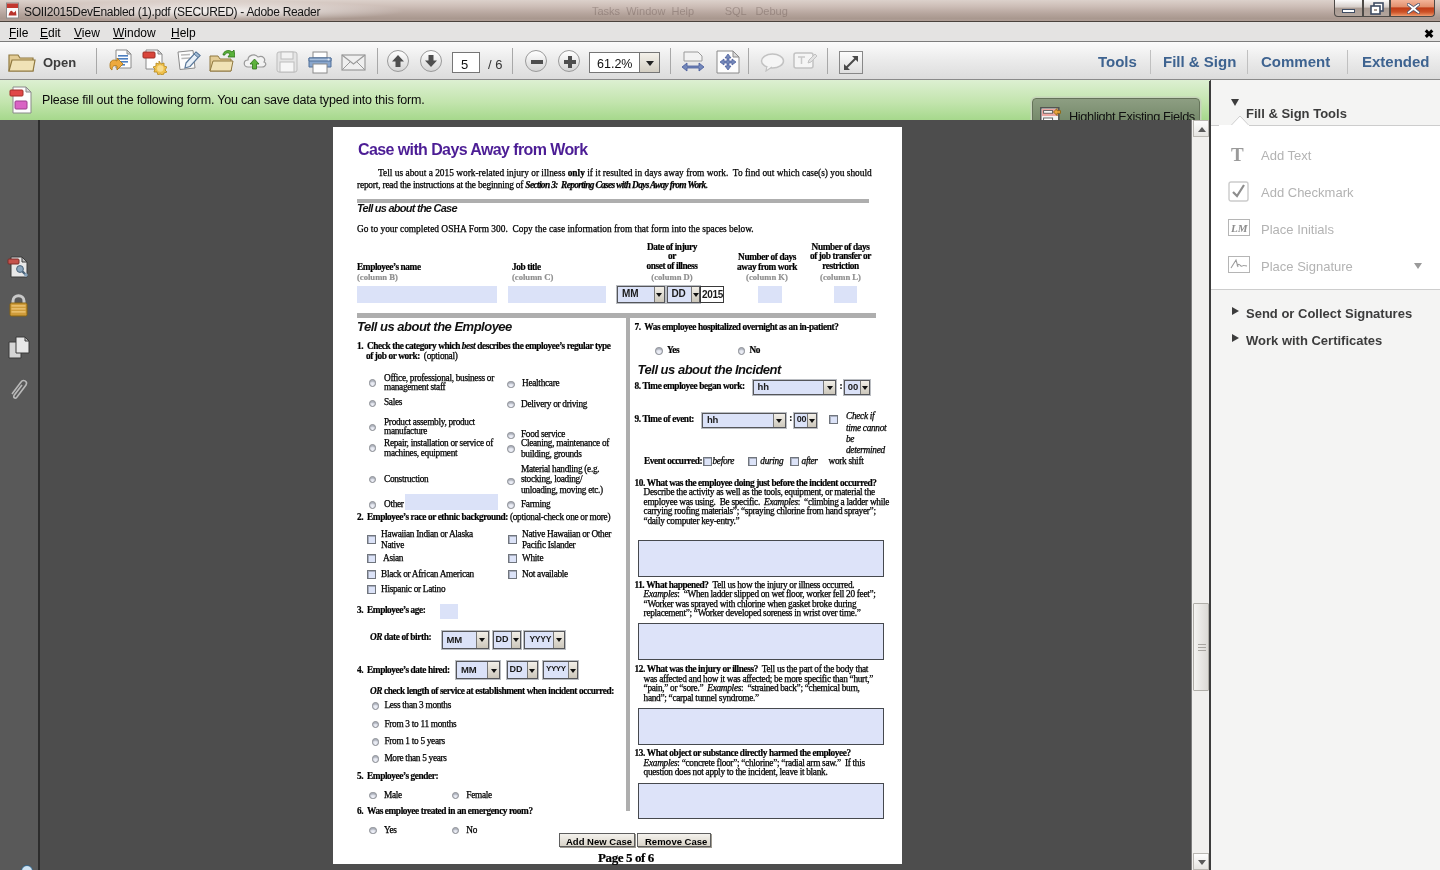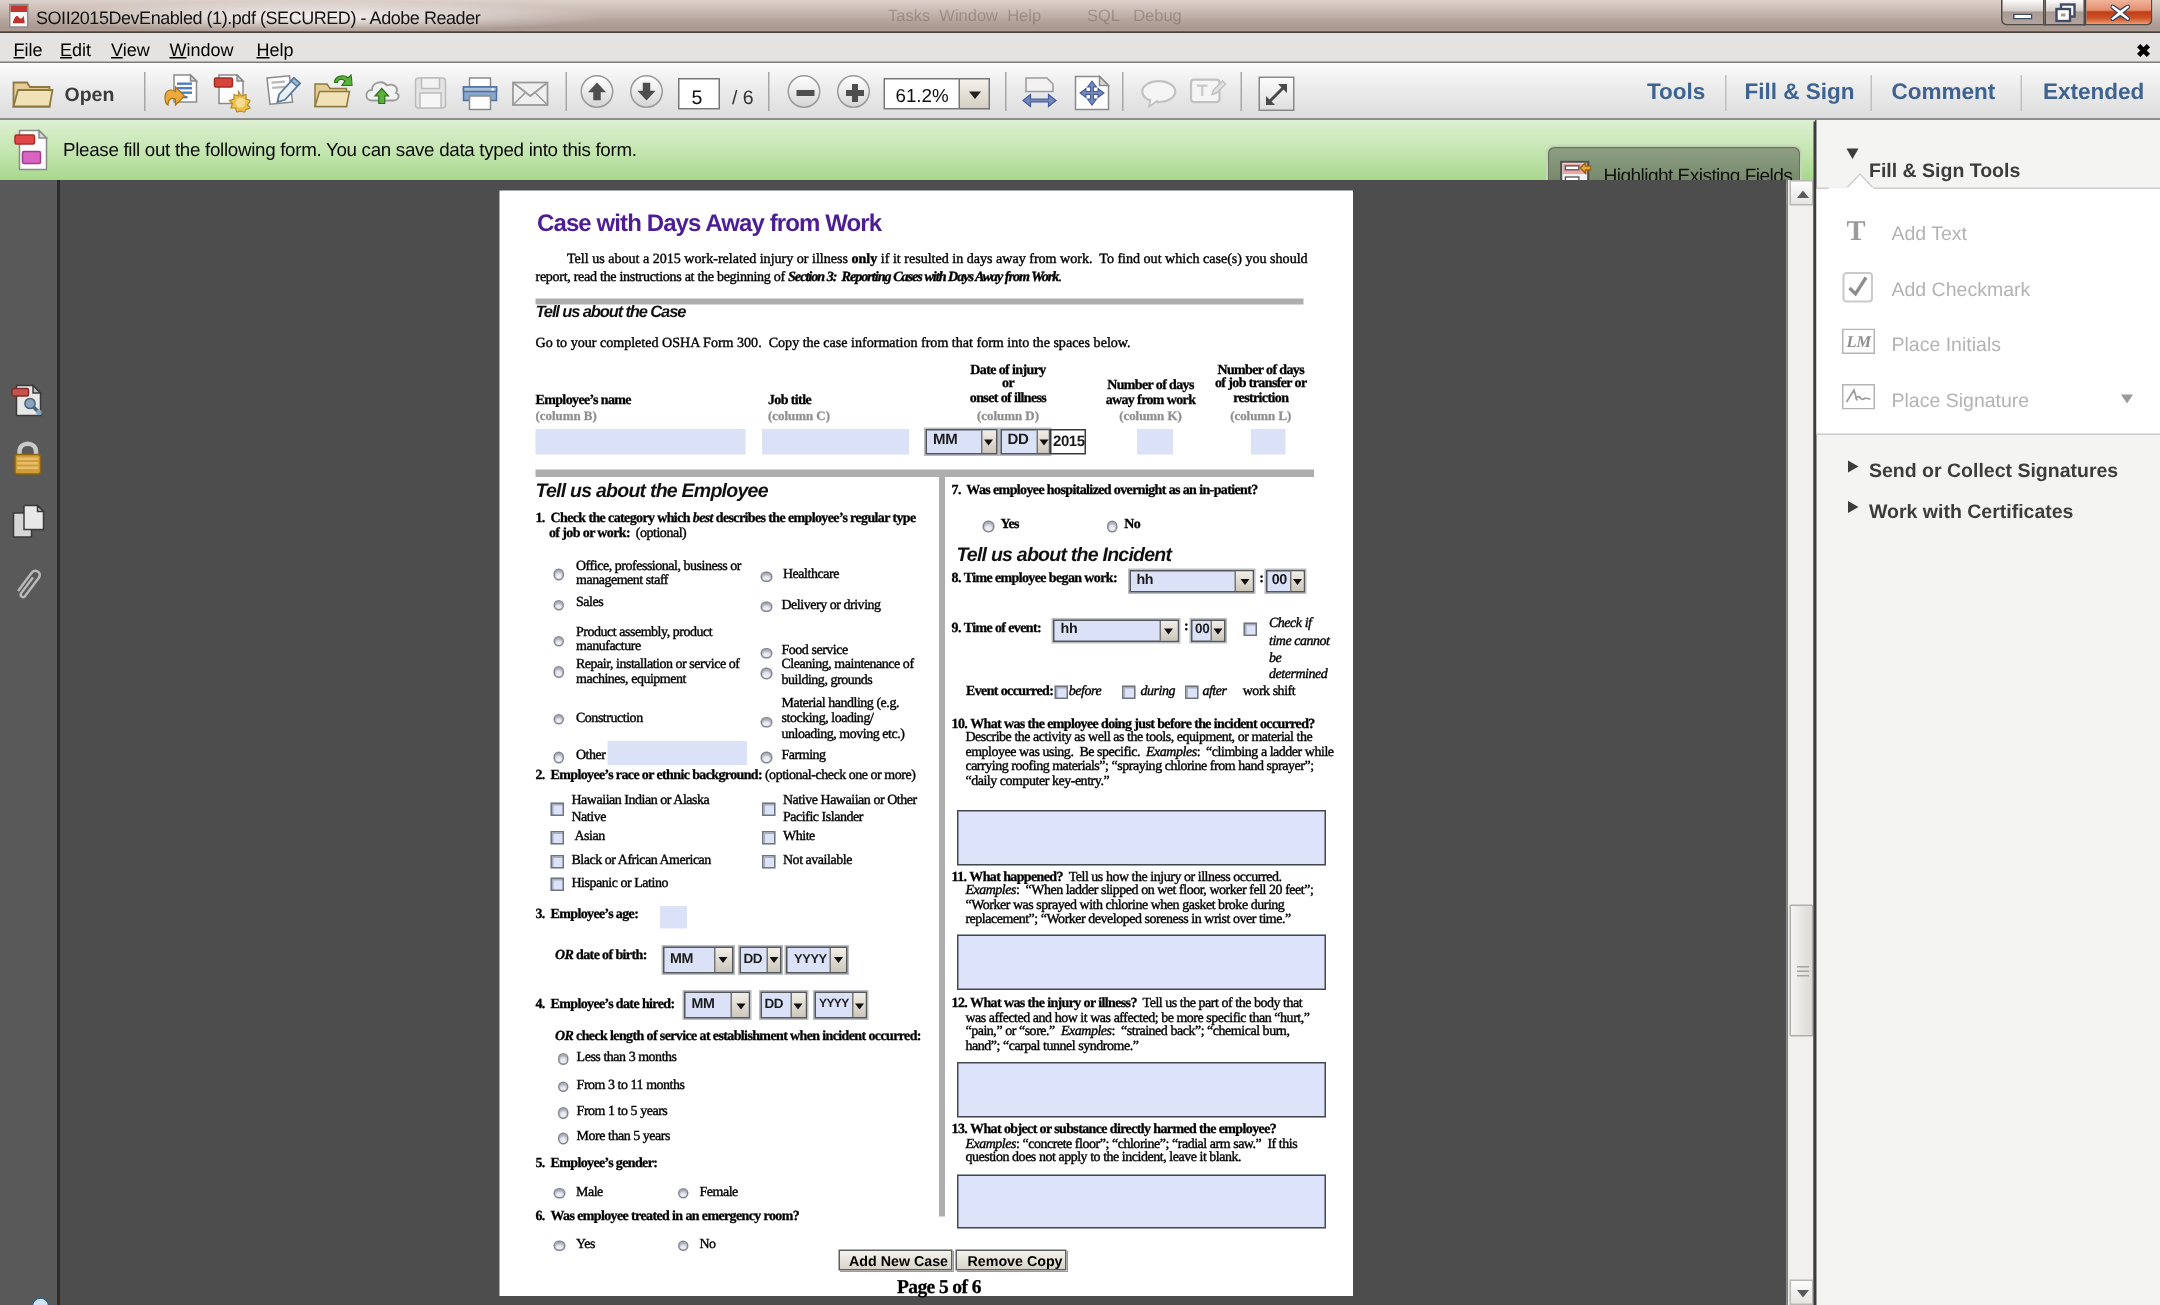--- a/index.html
+++ b/index.html
@@ -395,21 +395,21 @@
 
   <span class="t bs" style="left:24px;top:680px;">6.&nbsp;&nbsp;Was employee treated in an emergency room?</span>
   <span class="radio" style="left:36px;top:699.9px;"></span>
   <span class="t rs" style="left:51px;top:698.9px;">Yes</span>
   <span class="radio" style="left:118.6px;top:699.9px;"></span>
   <span class="t rs" style="left:133.3px;top:698.9px;">No</span>
 
   <div class="abs" style="left:226.4px;top:706px;width:76px;height:14px;background:linear-gradient(#f4f2ed,#d9d4c8);border:1px solid #5e5e5e;box-shadow:1px 1px 0 #9e9a90;"></div>
   <span class="t" style="left:233px;top:709.5px;font-size:9.5px;font-weight:bold;color:#000;">Add New Case</span>
   <div class="abs" style="left:304.3px;top:706px;width:73.3px;height:14px;background:linear-gradient(#f4f2ed,#d9d4c8);border:1px solid #5e5e5e;box-shadow:1px 1px 0 #9e9a90;"></div>
-  <span class="t" style="left:312px;top:709.5px;font-size:9.5px;font-weight:bold;color:#000;">Remove Copy</span>
+  <span class="t" style="left:312px;top:709.5px;font-size:9.5px;font-weight:bold;color:#000;">Remove Case</span>
   <span class="t bs" style="left:265px;top:723.8px;font-size:13px;">Page 5 of 6</span>
 
   <span class="t bs" style="left:301.4px;top:196px;">7.&nbsp; Was employee hospitalized overnight as an in-patient?</span>
   <span class="radio" style="left:322.3px;top:220.1px;"></span>
   <span class="t bs" style="left:334px;top:219px;">Yes</span>
   <span class="radio" style="left:404.5px;top:220.1px;"></span>
   <span class="t bs" style="left:416.5px;top:219px;">No</span>
 
   <span class="t h2" style="left:304.6px;top:236.4px;">Tell us about the Incident</span>
 

